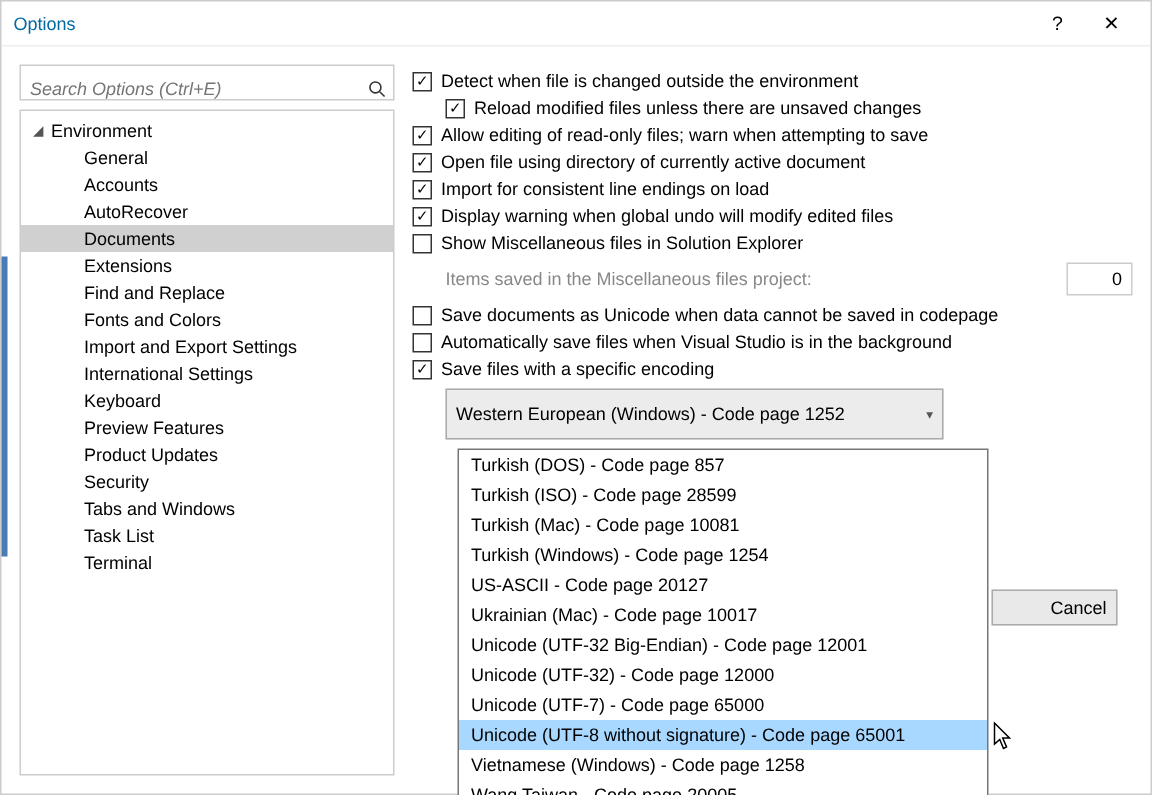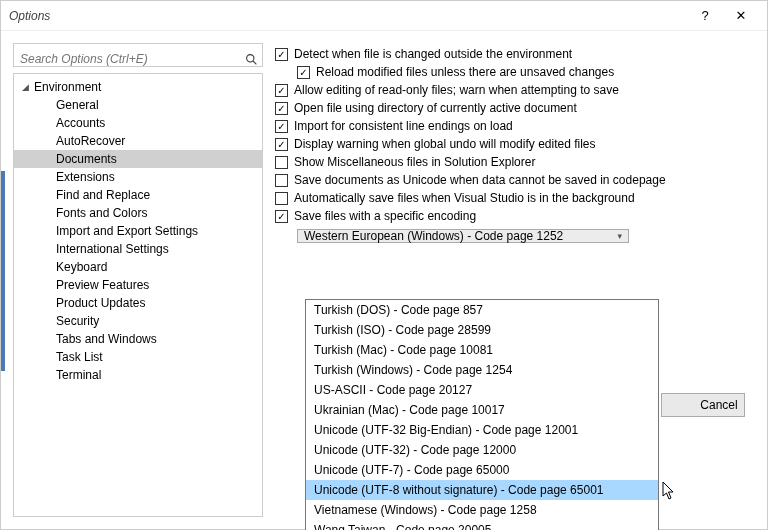--- a/index.html
+++ b/index.html
@@ -1,39 +1,39 @@
 <!DOCTYPE html>
 <html><head>
 <meta charset="utf-8">
 <style>
 * { box-sizing: border-box; margin: 0; padding: 0; }
 body { font-family: "Segoe UI", Tahoma, sans-serif; font-size: 12px; color: #000; background: #f5f5f5; width: 768px; height: 530px; overflow: hidden; position: relative; }
 .window { width: 768px; height: 530px; background: #fff; border: 1px solid #ccc; position: relative; }
 .titlebar { height: 30px; display: flex; align-items: center; padding: 0 8px; border-bottom: 1px solid #eee; }
-.title { flex: 1; font-size: 12px; color: #404040; font-style: italic; }
+.title { flex: 1; font-size: 12px; color: #0369a1; }
 .titlebtn { width: 36px; height: 28px; display: flex; align-items: center; justify-content: center; cursor: pointer; font-size: 13px; color: #000; }
 .body { display: flex; padding: 12px; gap: 12px; height: calc(100% - 30px); position: relative; }
 .leftcol { width: 250px; display: flex; flex-direction: column; }
 .searchwrap { position: relative; height: 24px; border: 1px solid #ccc; background: #fff; display: flex; align-items: flex-end; }
 .searchwrap input { border: none; outline: none; flex: 1; padding: 0 6px; font-size: 12px; font-style: italic; color: #888; background: transparent; }
 .searchicon { width: 22px; display: flex; align-items: center; justify-content: center; color: #333; }
 .tree { flex: 1; border: 1px solid #ccc; margin-top: 6px; background: #fff; overflow: hidden; }
 .treeinner { padding: 4px 0; }
 .treehdr { display: flex; align-items: center; padding: 2px 8px; font-size: 12px; cursor: pointer; }
 .treehdr .arrow { width: 12px; color: #555; font-size: 9px; }
 .treeitem { padding: 2px 0 2px 42px; font-size: 12px; cursor: pointer; white-space: nowrap; }
 .treeitem.selected { background: #d0d0d0; }
 .rightcol { flex: 1; position: relative; padding-top: 2px; }
 .cbrow { display: flex; align-items: center; gap: 6px; padding: 2px 0; font-size: 12px; }
 .cbrow.indent { padding-left: 22px; }
 .cb { width: 13px; height: 13px; border: 1px solid #333; background: #fff; display: inline-flex; align-items: center; justify-content: center; font-size: 10px; color: #000; cursor: pointer; flex-shrink: 0; }
 .miscrow { display: flex; align-items: center; padding: 4px 0 4px 22px; }
 .misclabel { color: #888; font-size: 12px; }
 .miscspin { margin-left: auto; width: 44px; height: 22px; border: 1px solid #ccc; display: flex; align-items: center; justify-content: flex-end; padding-right: 6px; font-size: 12px; }
-.combo { margin: 4px 0 0 22px; width: 332px; height: 14px; border: 1px solid #aaa; background: #ececec; display: flex; align-items: center; padding: 0 6px; font-size: 12px; cursor: pointer; }
+.combo { margin: 4px 0 0 22px; width: 332px; height: 34px; border: 1px solid #aaa; background: #ececec; display: flex; align-items: center; padding: 0 6px; font-size: 12px; cursor: pointer; }
 .combo .ctext { flex: 1; }
 .combo .carrow { font-size: 9px; color: #555; }
 .dropdown { position: absolute; left: 304px; top: 298px; width: 354px; border: 1px solid #767676; background: #fff; z-index: 50; }
 .ddi { padding: 3px 8px; font-size: 12px; cursor: pointer; white-space: nowrap; }
 .ddi.highlight { background: #a8d8ff; }
 .btn { position: absolute; right: 22px; bottom: 112px; width: 84px; height: 24px; border: 1px solid #aaa; background: #e9e9e9; font-size: 12px; display: flex; align-items: center; justify-content: center; cursor: pointer; z-index: 40; padding-left: 32px; }
 .cursor { position: absolute; left: 661px; top: 480px; z-index: 60; pointer-events: none; }
 .leftedge { position: absolute; left: 0; top: 170px; width: 4px; height: 200px; background: #4a7bb5; }
 </style>
 </head>
@@ -109,20 +109,24 @@
         <span>Import for consistent line endings on load</span>
       </div>
       <div class="cbrow">
         <span class="cb">✓</span>
         <span>Display warning when global undo will modify edited files</span>
       </div>
       <div class="cbrow">
         <span class="cb"></span>
         <span>Show Miscellaneous files in Solution Explorer</span>
       </div>
+      <div class="miscrow">
+        <span class="misclabel">Items saved in the Miscellaneous files project:</span>
+        <span class="miscspin">0</span>
+      </div>
       <div class="cbrow">
         <span class="cb"></span>
         <span>Save documents as Unicode when data cannot be saved in codepage</span>
       </div>
       <div class="cbrow">
         <span class="cb"></span>
         <span>Automatically save files when Visual Studio is in the background</span>
       </div>
       <div class="cbrow">
         <span class="cb">✓</span>

